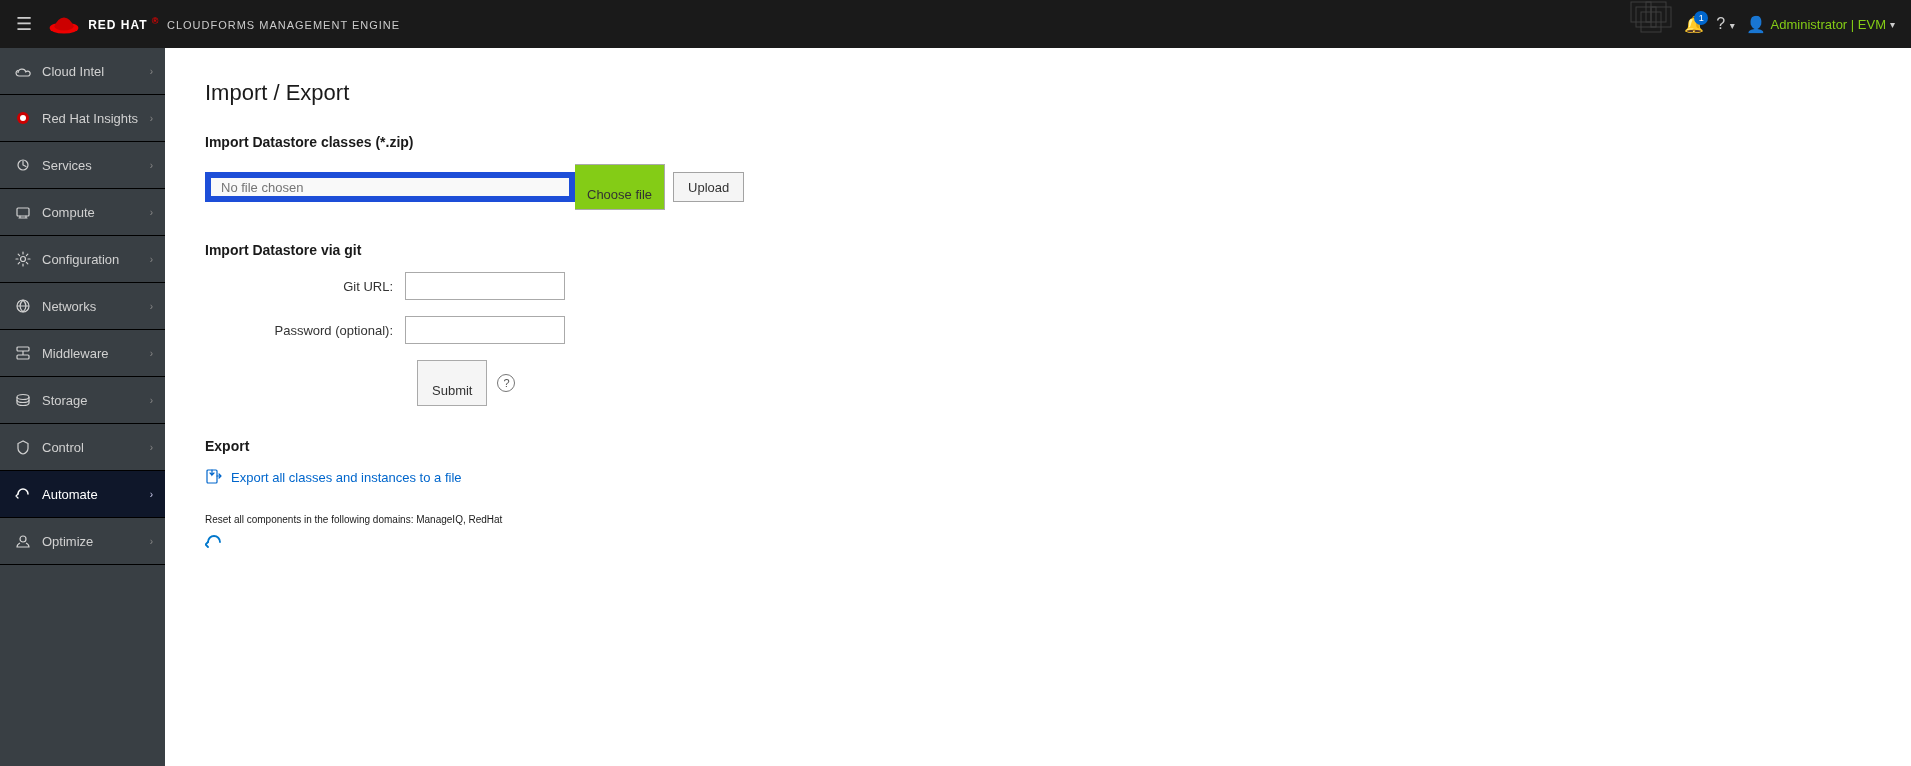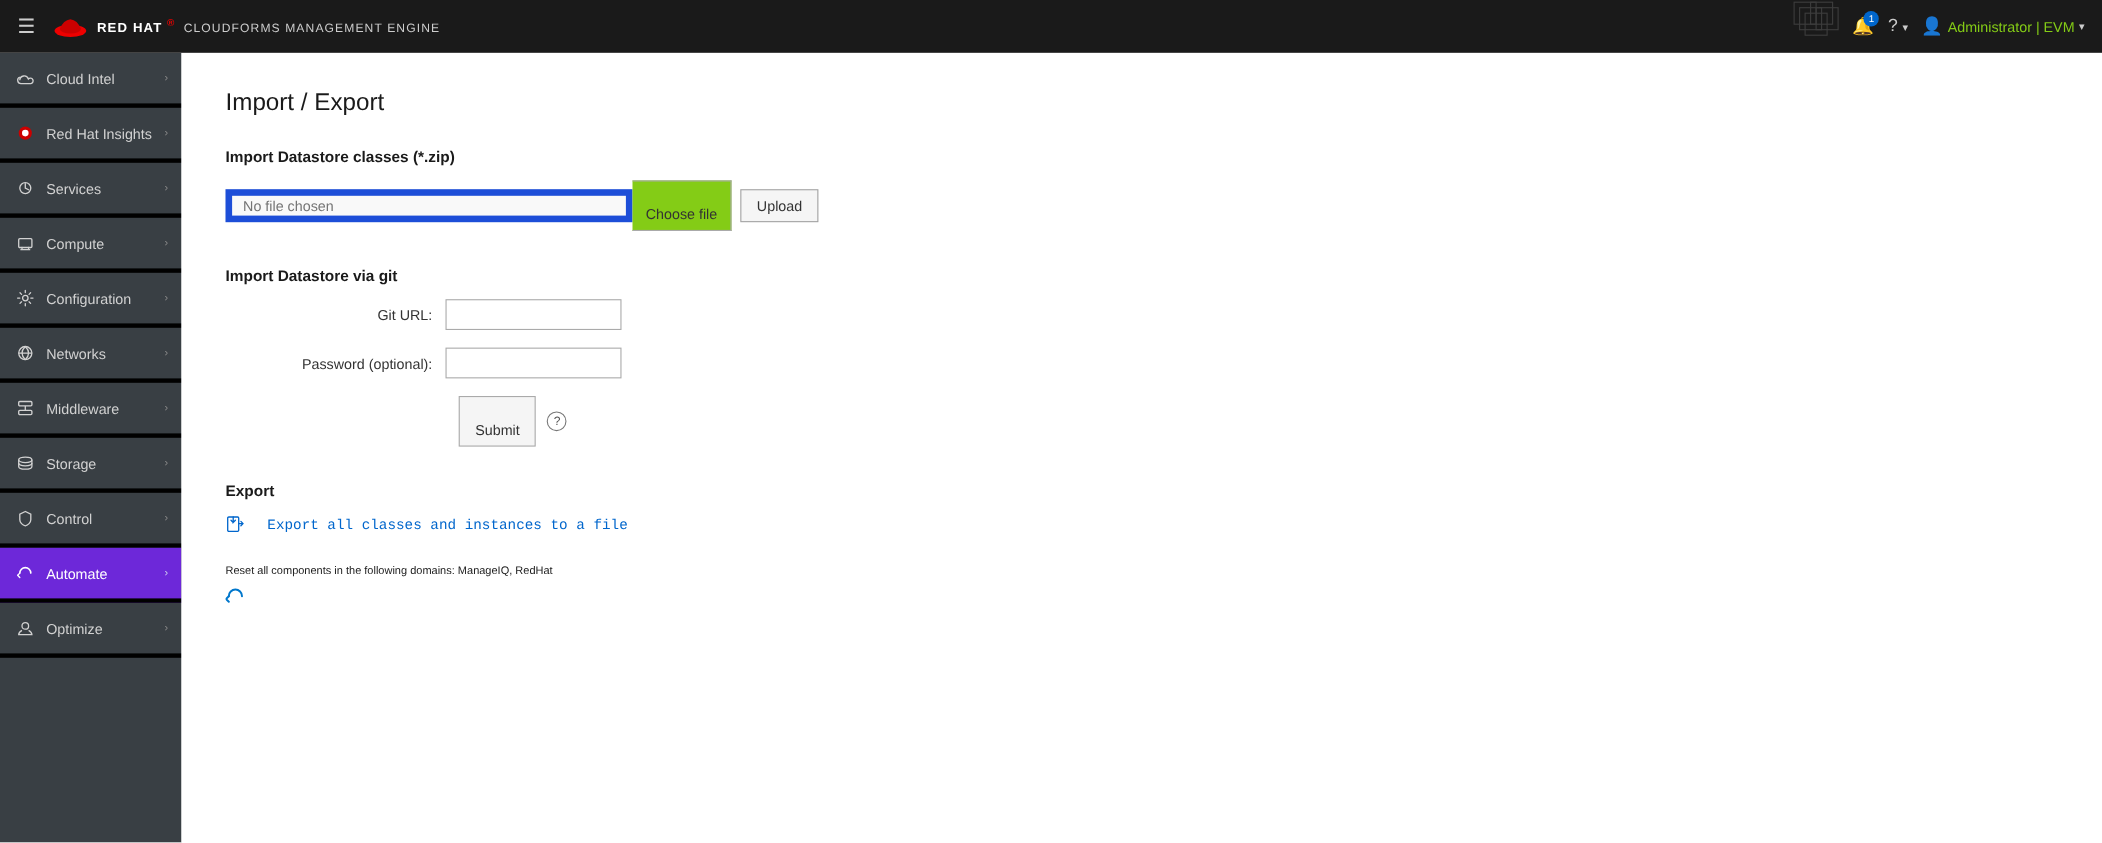--- a/index.html
+++ b/index.html
@@ -104,25 +104,25 @@
       overflow-y: auto;
       overflow-x: hidden;
     }
     .sidebar-item {
       display: flex;
       align-items: center;
       justify-content: space-between;
       padding: 14px 12px 14px 14px;
       color: #d1d1d1;
       cursor: pointer;
-      border-bottom: 4px solid #000000;
+      border-bottom: 1px solid #000000;
       transition: background 0.2s;
     }
     .sidebar-item.active {
-      background: #6d28d9;
+      background: #0f172a;
       color: #fff;
       align-items: center;
     }
     .sidebar-item-left {
       display: flex;
       align-items: center;
       gap: 10px;
     }
     .sidebar-icon {
       width: 18px;
@@ -260,25 +260,24 @@
       cursor: pointer;
     }
 
     
     .export-section {
       margin-bottom: 28px;
     }
     .export-link-row {
       display: flex;
       align-items: center;
-      gap: 20px;
+      gap: 8px;
       color: #0066cc;
       cursor: pointer;
       font-size: 13px;
-      font-family: Liberation Mono, monospace;
     }
     .export-icon {
       width: 18px;
       height: 18px;
       flex-shrink: 0;
     }
 
     
     .reset-section {}
     .reset-text {

